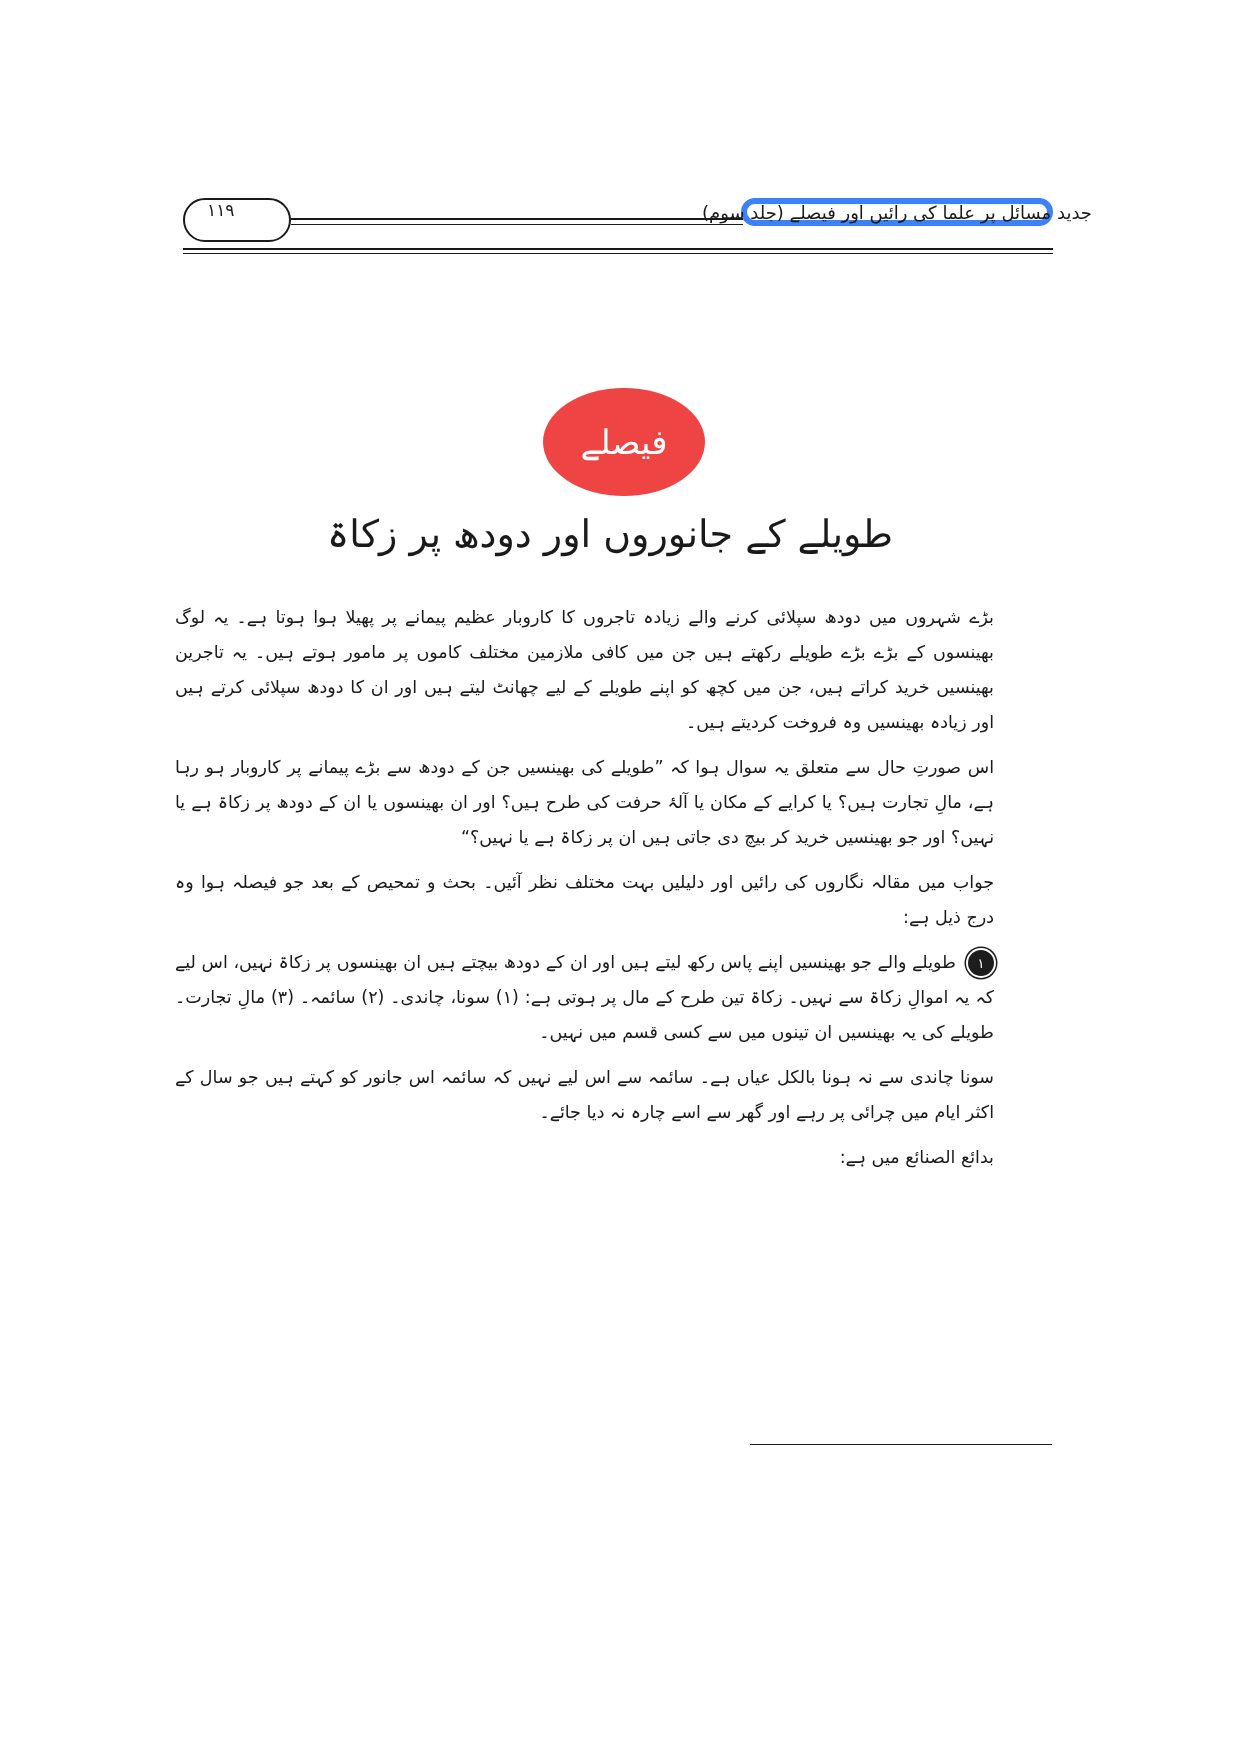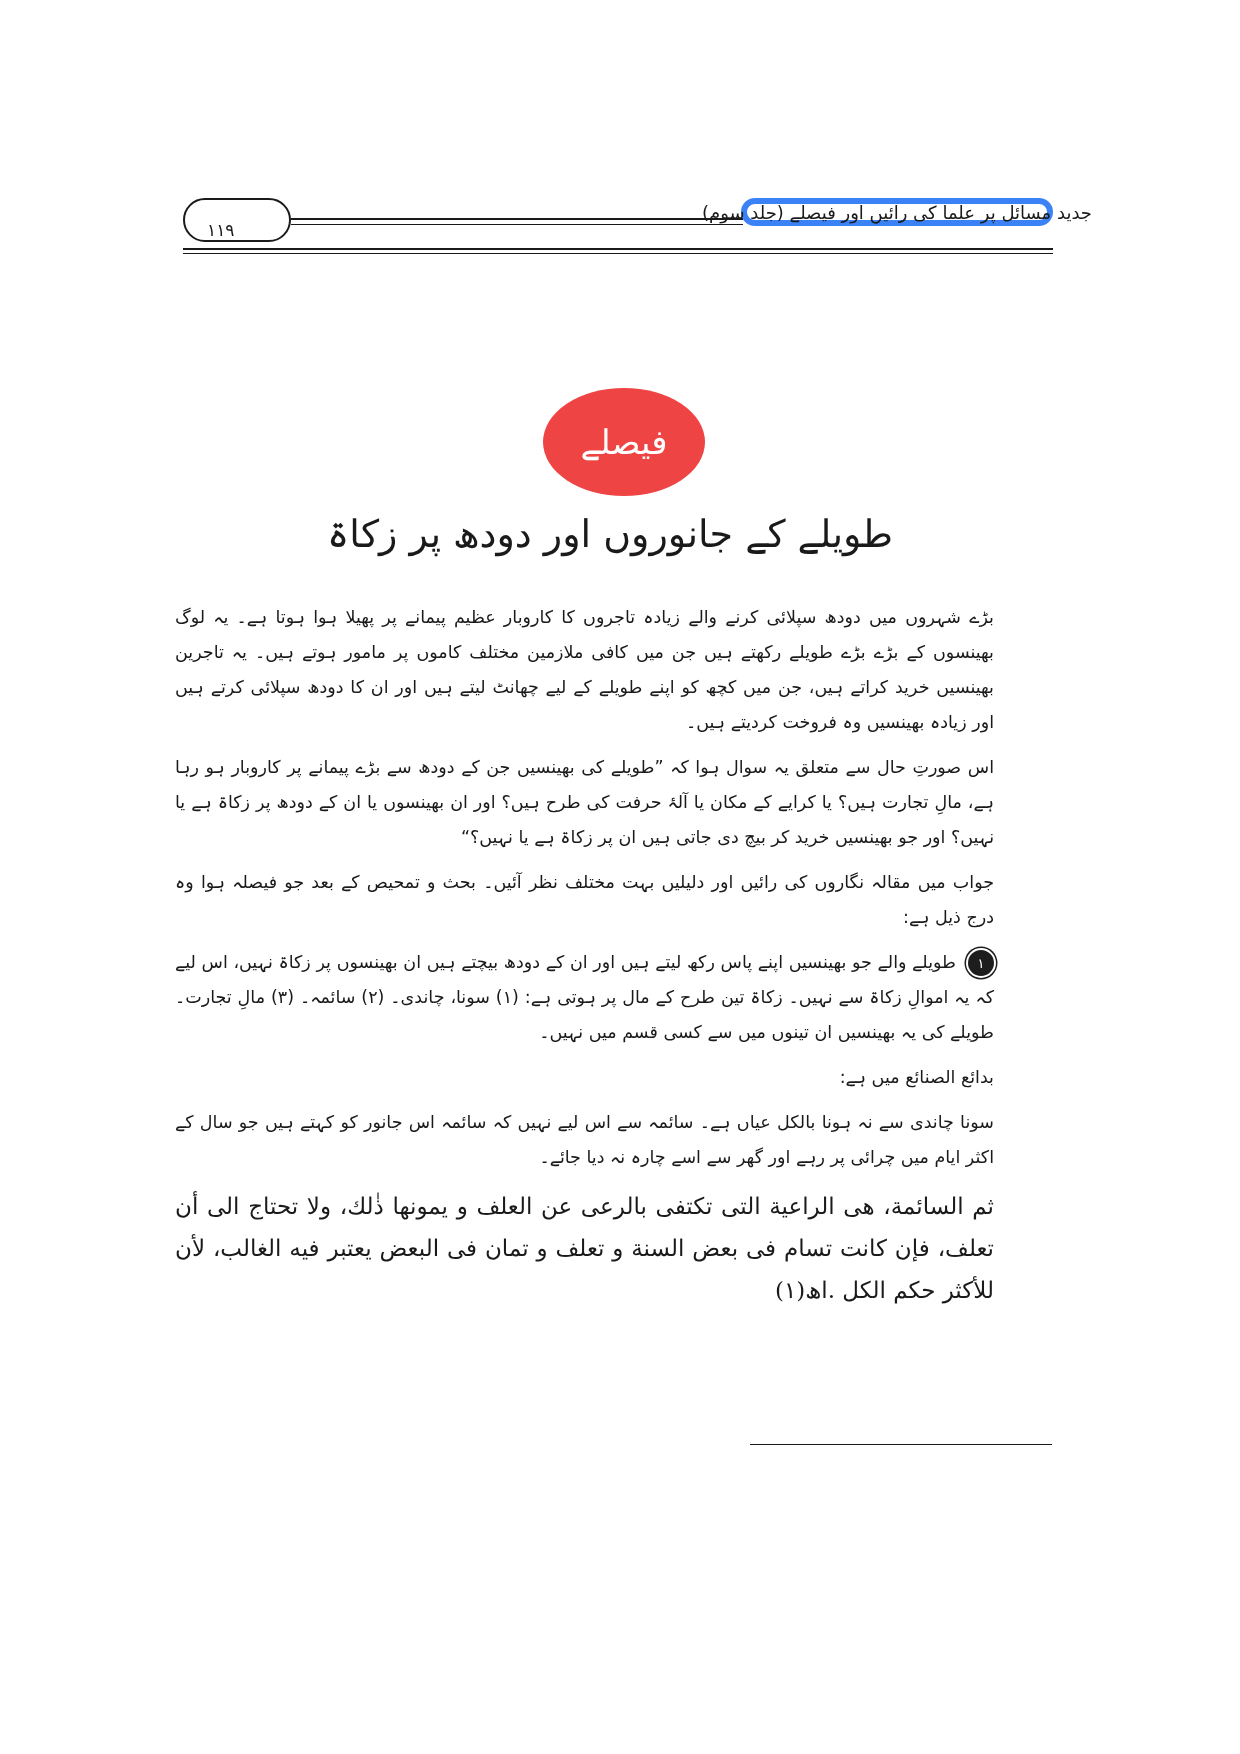--- a/index.html
+++ b/index.html
@@ -5,21 +5,21 @@
     html, body { margin: 0; padding: 0; background: #ffffff; }
     body { width: 1240px; height: 1754px; position: relative; overflow: hidden; color: #1a1a1a; }
     .page { position: absolute; left: 0; top: 0; width: 1240px; height: 1754px; }
 
     
     .header { position: absolute; left: 183px; top: 198px; width: 870px; height: 60px; }
     .hdr-rule-bottom { position: absolute; left: 0; right: 0; top: 50px; height: 0; border-top: 2px solid #1a1a1a; }
     .hdr-rule-bottom2 { position: absolute; left: 0; right: 0; top: 55px; height: 0; border-top: 1.5px solid #1a1a1a; }
     .hdr-mid { position: absolute; left: 108px; right: 310px; top: 20px; height: 0; border-top: 2.5px solid #1a1a1a; }
     .hdr-mid2 { position: absolute; left: 108px; right: 310px; top: 26px; height: 0; border-top: 1.5px solid #1a1a1a; }
-    .page-no-box { position: absolute; left: 0; top: 0; width: 108px; height: 44px; border: 2px solid #1a1a1a; border-radius: 24px; box-sizing: border-box; display: flex; align-items: flex-end; padding-left: 22px; }
+    .page-no-box { position: absolute; left: 0; top: 0; width: 108px; height: 44px; border: 2px solid #1a1a1a; border-radius: 24px; box-sizing: border-box; display: flex; align-items: flex-start; padding-left: 22px; }
     .page-no { font-family: "DejaVu Sans", sans-serif; font-size: 17px; }
     .book-title-box { position: absolute; right: 0; top: 0; width: 312px; height: 28px; border: 6px solid #3b82f6; border-radius: 24px; box-sizing: border-box; display: flex; align-items: center; justify-content: center; }
     .book-title { font-family: "DejaVu Sans", sans-serif; font-size: 18px; direction: rtl; white-space: nowrap; }
 
     
     .emblem { position: absolute; left: 543px; top: 388px; width: 162px; height: 108px; background: #ef4444; border-radius: 50%; display: flex; align-items: center; justify-content: center; }
     .emblem-text { color: #fff; font-family: "DejaVu Serif", serif; font-size: 34px; direction: rtl; }
 
     .title { position: absolute; left: 170px; width: 880px; top: 512px; text-align: center; font-family: "DejaVu Serif", serif; font-size: 38px; direction: rtl; }
 
@@ -55,19 +55,18 @@
     <span class="emblem-text">فیصلے</span>
   </div>
 
   <div class="title">طویلے کے جانوروں اور دودھ پر زکاۃ</div>
 
   <div class="body-text" style="top:590px;">
     <p class="p indent">بڑے شہروں میں دودھ سپلائی کرنے والے زیادہ تاجروں کا کاروبار عظیم پیمانے پر پھیلا ہوا ہوتا ہے۔ یہ لوگ بھینسوں کے بڑے بڑے طویلے رکھتے ہیں جن میں کافی ملازمین مختلف کاموں پر مامور ہوتے ہیں۔ یہ تاجرین بھینسیں خرید کراتے ہیں، جن میں کچھ کو اپنے طویلے کے لیے چھانٹ لیتے ہیں اور ان کا دودھ سپلائی کرتے ہیں اور زیادہ بھینسیں وہ فروخت کردیتے ہیں۔</p>
     <p class="p indent">اس صورتِ حال سے متعلق یہ سوال ہوا کہ ”طویلے کی بھینسیں جن کے دودھ سے بڑے پیمانے پر کاروبار ہو رہا ہے، مالِ تجارت ہیں؟ یا کرایے کے مکان یا آلۂ حرفت کی طرح ہیں؟ اور ان بھینسوں یا ان کے دودھ پر زکاۃ ہے یا نہیں؟ اور جو بھینسیں خرید کر بیچ دی جاتی ہیں ان پر زکاۃ ہے یا نہیں؟“</p>
     <p class="p indent">جواب میں مقالہ نگاروں کی رائیں اور دلیلیں بہت مختلف نظر آئیں۔ بحث و تمحیص کے بعد جو فیصلہ ہوا وہ درج ذیل ہے:</p>
     <p class="p indent"><span class="num-badge">۱</span><span>طویلے والے جو بھینسیں اپنے پاس رکھ لیتے ہیں اور ان کے دودھ بیچتے ہیں ان بھینسوں پر زکاۃ نہیں، اس لیے کہ یہ اموالِ زکاۃ سے نہیں۔ زکاۃ تین طرح کے مال پر ہوتی ہے: (۱) سونا، چاندی۔ (۲) سائمہ۔ (۳) مالِ تجارت۔ طویلے کی یہ بھینسیں ان تینوں میں سے کسی قسم میں نہیں۔</span></p>
+    <p class="p indent">سونا چاندی سے نہ ہونا بالکل عیاں ہے۔ سائمہ سے اس لیے نہیں کہ سائمہ اس جانور کو کہتے ہیں جو سال کے اکثر ایام میں چرائی پر رہے اور گھر سے اسے چارہ نہ دیا جائے۔</p>
     <p class="p indent">بدائع الصنائع میں ہے:</p>
-    <p class="p indent">سونا چاندی سے نہ ہونا بالکل عیاں ہے۔ سائمہ سے اس لیے نہیں کہ سائمہ اس جانور کو کہتے ہیں جو سال کے اکثر ایام میں چرائی پر رہے اور گھر سے اسے چارہ نہ دیا جائے۔</p>
-    <p class="p indent arabic">ثم السائمة، هی الراعیة التی تکتفی بالرعی عن العلف و یمونها ذٰلك، ولا تحتاج الی أن تعلف، فإن کانت تسام فی بعض السنة و تعلف و تمان فی البعض یعتبر فیه الغالب، لأن للأکثر حکم الکل .اھ(۱)</p>
   </div>
 
   <div class="fn-rule"></div>
 </div>
 
 </body></html>

